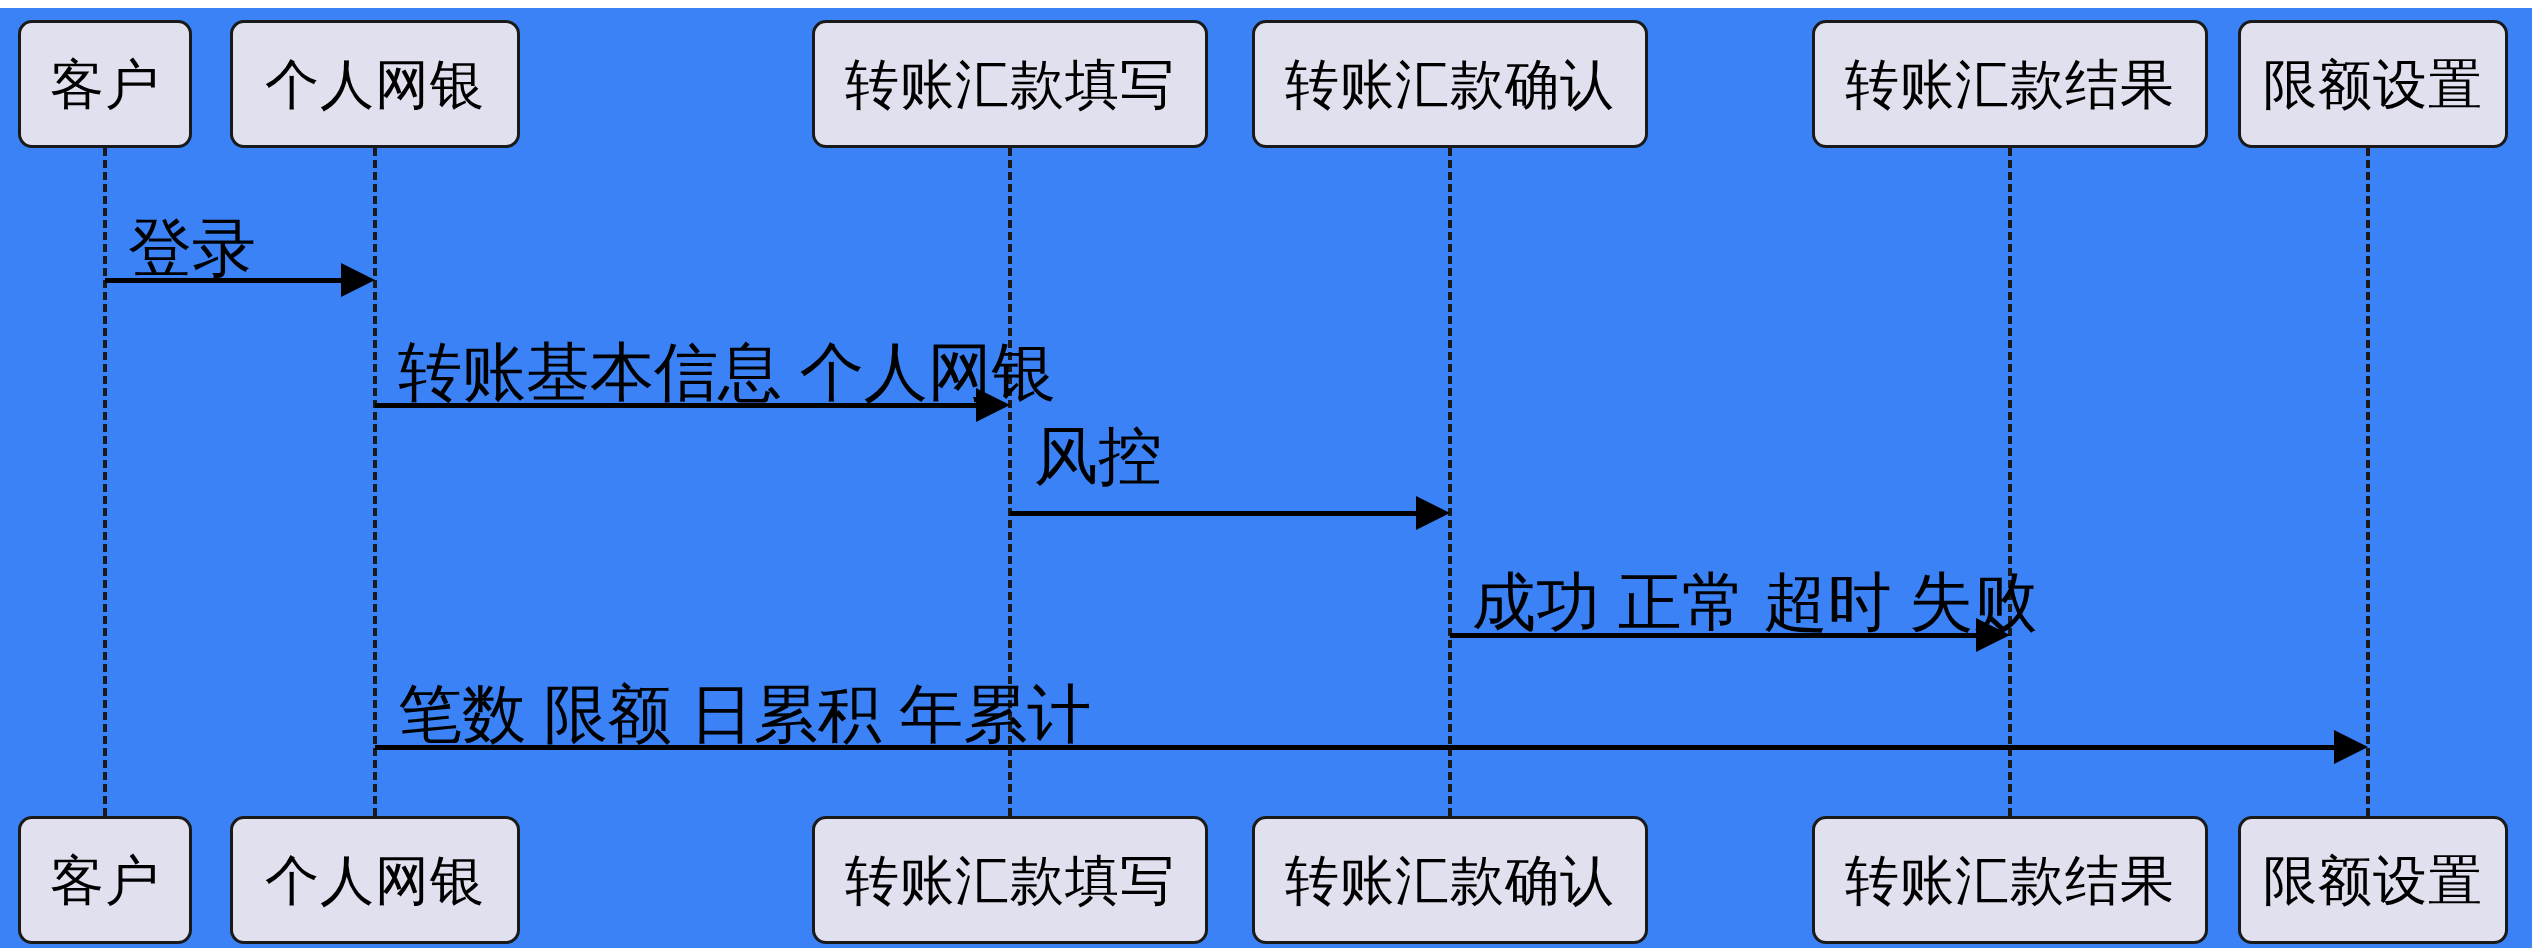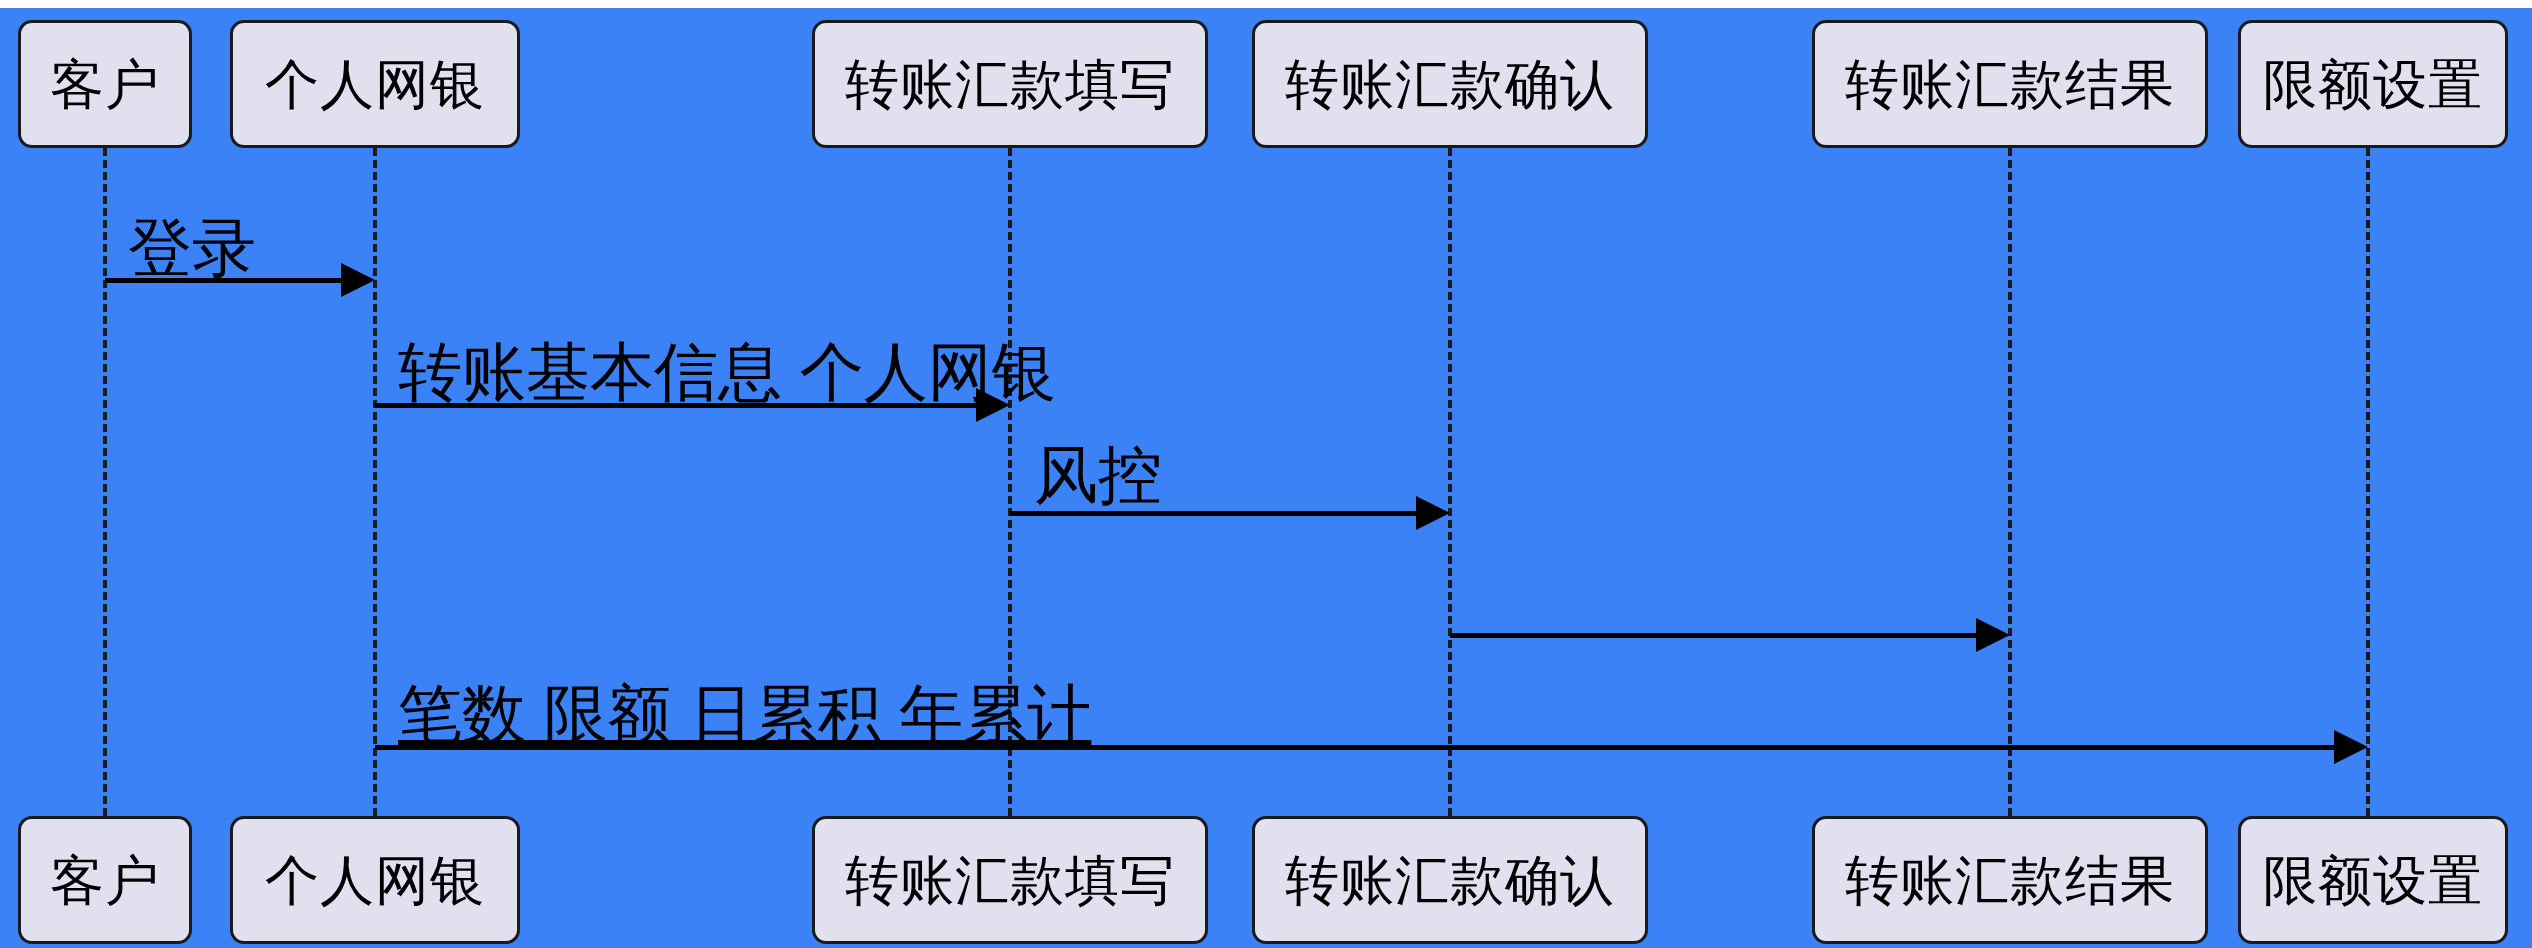--- a/index.html
+++ b/index.html
@@ -108,19 +108,20 @@
       <span>限额设置</span>
     </div>
     <div class="msg-line" style="left: 105px; top: 270px; width: 242px; border-top-color: rgb(0, 0, 0);"></div>
     <div class="msg-arrowhead" style="left: 341px; top: 255px; border-left-color: rgb(0, 0, 0);"></div>
     <div class="msg-label" style="left: 128px; top: 208px; color: rgb(0, 0, 0);">登录</div>
     <div class="msg-line" style="left: 375px; top: 395px; width: 607px; border-top-color: rgb(0, 0, 0);"></div>
     <div class="msg-arrowhead" style="left: 976px; top: 380px; border-left-color: rgb(0, 0, 0);"></div>
     <div class="msg-label" style="left: 398px; top: 332px; color: rgb(0, 0, 0);">转账基本信息 个人网银</div>
     <div class="msg-line" style="left: 1010px; top: 503px; width: 412px; border-top-color: rgb(0, 0, 0);"></div>
     <div class="msg-arrowhead" style="left: 1416px; top: 488px; border-left-color: rgb(0, 0, 0);"></div>
-    <div class="msg-label" style="left: 1034px; top: 436px; color: rgb(0, 0, 0); font-family: Liberation Serif, serif;">风控</div>
+    <div class="msg-label" style="left: 1034px; top: 416px; color: rgb(0, 0, 0);">风控</div>
     <div class="msg-line" style="left: 1450px; top: 625px; width: 532px; border-top-color: rgb(0, 0, 0);"></div>
     <div class="msg-arrowhead" style="left: 1976px; top: 610px; border-left-color: rgb(0, 0, 0);"></div>
+    <div class="msg-label" style="left: 1472px; top: 562px; color: rgb(0, 0, 0);">成功 正常 超时 失败</div>
     <div class="msg-line" style="left: 375px; top: 737px; width: 1965px; border-top-color: rgb(0, 0, 0);"></div>
     <div class="msg-arrowhead" style="left: 2334px; top: 722px; border-left-color: rgb(0, 0, 0);"></div>
-    <div class="msg-label" style="left: 398px; top: 674px; color: rgb(0, 0, 0); text-decoration: underline;">笔数 限额 日累积 年累计</div>
+    <div class="msg-label" style="left: 398px; top: 674px; color: rgb(0, 0, 0);">笔数 限额 日累积 年累计</div>
   </div>
 
 </body></html>

